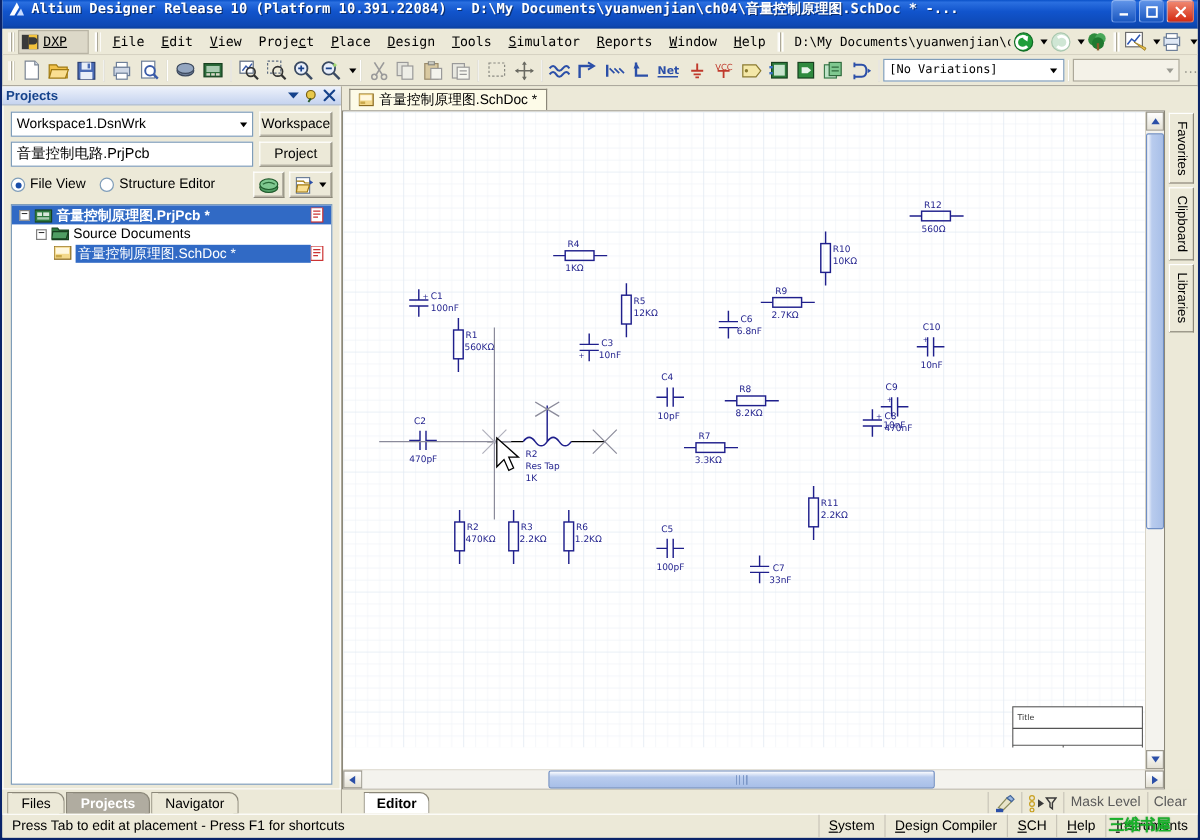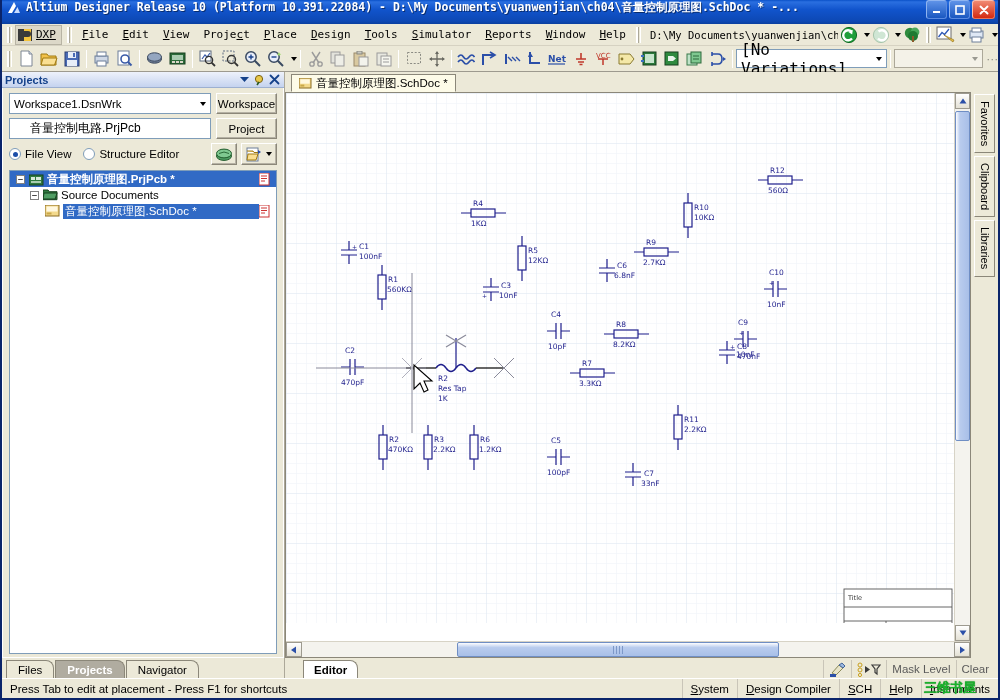--- a/index.html
+++ b/index.html
@@ -69,21 +69,21 @@
     padding-left: 2px;
   }
   .grip {
     width: 5px; height: 16px; margin: 0 3px;
     background: repeating-linear-gradient(to right,#fff 0 1px,#aca899 1px 2px,transparent 2px 3px);
     border-left:1px solid #fff;
     flex:0 0 5px;
   }
   .dxp-btn {
     display:flex; align-items:center; gap:3px;
-    height:20px; padding:0 5px 0 2px;
+    height:20px; padding:0 17px 0 2px;
     background:#dcd8c8; border:1px solid #b8b4a4;
     margin-right:2px;
     text-align:right;
   }
   .dxp-ico { width:15px; height:14px; }
   .menu-item {
     font-family:"DejaVu Sans Mono", monospace;
     font-size: 11px; color:#000;
     padding: 2px 7px; white-space: nowrap;
     cursor: default;
@@ -113,21 +113,21 @@
   }
   .tbtn {
     width:23px;height:22px;
     display:flex;align-items:center;justify-content:center;
     cursor:default;
   }
   .sep { width:1px;height:18px;background:#aca899;margin:0 3px;border-right:1px solid #fff; }
   .variations {
     width:152px;height:19px;
     border:1px solid #7f9db9; background:#fff;
-    font-family:"DejaVu Sans Mono", monospace; font-size:16px;
+    font-family:"DejaVu Sans Mono", monospace; font-size:10px;
     display:flex;align-items:center;padding-left:4px;
     justify-content:space-between;
   }
   .combo-arrow-box{width:15px;height:17px;display:flex;align-items:center;justify-content:center;}
   .blankcombo{width:90px;height:19px;border:1px solid #aca899;background:#f4f2e8;display:flex;justify-content:flex-end;align-items:center;}
   
   .body { flex:1 1 auto; display:flex; min-height:0; background:#ece9d8; }
   
   .leftpanel {
     width: 283px; flex:0 0 283px;
@@ -159,21 +159,21 @@
   }
   .sq-btn{
     width:61px;height:21px;background:#ece9d8;
     border:1px solid #8b8779; border-top-color:#fff;border-left-color:#fff;
     box-shadow: inset -1px -1px 0 #b5b1a4;
     font-size:11.5px; display:flex;align-items:center;justify-content:center;
     cursor:default;
   }
   .projbox{
     flex:1 1 auto;height:21px;border:1px solid #7f9db9;background:#fff;
-    display:flex;align-items:center; padding-left:20px; font-size:12px;
+    display:flex;align-items:center; padding-left:4px; font-size:12px;
   }
   .row3{display:flex;align-items:center;gap:4px;margin-bottom:5px;height:22px;}
   .radio{
     width:12px;height:12px;border-radius:50%;
     border:1px solid #7f9db9; background:#fff;
     display:flex;align-items:center;justify-content:center;flex:0 0 12px;
   }
   .radio.on::after{content:"";width:5px;height:5px;border-radius:50%;background:#1b4ea8;}
   .rlabel{font-size:11.5px;margin-right:8px;}
   .icon-btn{

